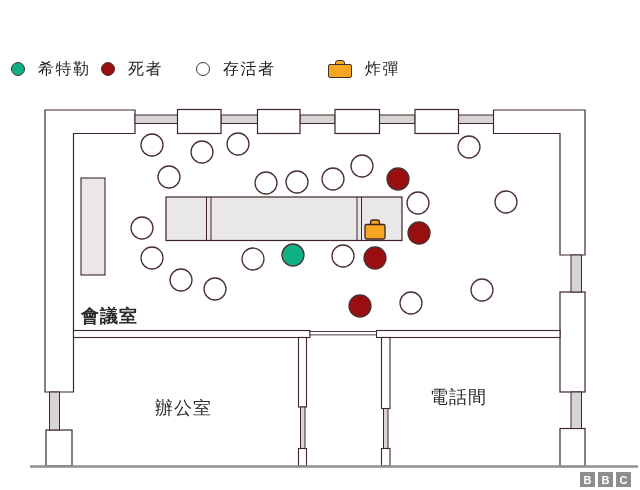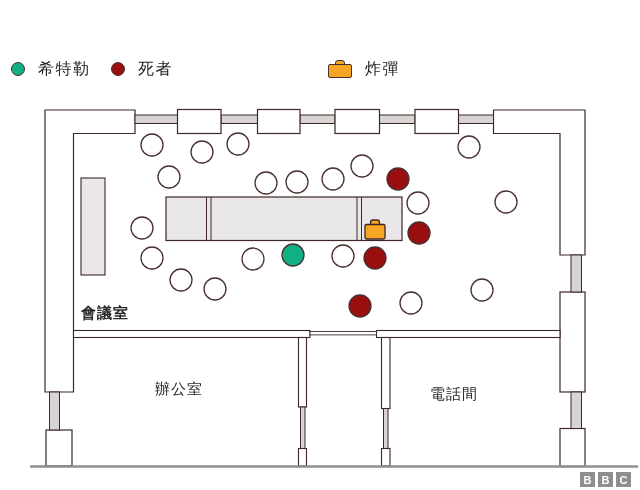--- a/index.html
+++ b/index.html
@@ -23,42 +23,46 @@
   .case-swatch .handle{
     position:absolute;left:7px;top:0;width:10px;height:7px;border-radius:3px 3px 0 0;
     background:var(--orange);border:1.4px solid var(--stroke);box-sizing:border-box;
   }
   .case-swatch .body{
     position:absolute;left:0;top:4px;width:24px;height:14px;border-radius:2px;
     background:var(--orange);border:1.4px solid var(--stroke);box-sizing:border-box;
   }
   svg#plan{position:absolute;left:0;top:0;}
   .room-label{
-    position:absolute;font-size:15px;color:#2a2a2a;letter-spacing:1px;white-space:nowrap;
+    position:absolute;font-size:18px;color:#2a2a2a;letter-spacing:1px;white-space:nowrap;
   }
   #bbc{position:absolute;left:580px;top:472px;display:flex;gap:3px;}
   #bbc .blk{
     width:15px;height:15px;background:#8e8e8e;color:#fff;font-weight:bold;font-size:11px;
     display:flex;align-items:center;justify-content:center;
     font-family:"Liberation Sans",sans-serif;
   }
 </style>
 </head>
 <body>
 
 <div id="stage">
 
 
   <div class="legend-item" style="left:11px">
     <span class="swatch green"></span>
     <span>希特勒</span>
   </div>
-  <div class="legend-item" style="left:111px">
+  <div class="legend-item" style="left:101px">
     <span class="swatch red"></span>
     <span>死者</span>
+  </div>
+  <div class="legend-item" style="left:196px">
+    <span class="swatch white"></span>
+    <span>存活者</span>
   </div>
   <div class="legend-item" style="left:328px">
     <span class="case-swatch">
         <span class="handle"></span>
         <span class="body"></span>
       </span>
     <span>炸彈</span>
   </div>
 
   <svg id="plan" width="640" height="490" viewBox="0 0 640 490">
@@ -117,21 +121,21 @@
       <circle cx="398" cy="179" r="11" fill="#990f0f" stroke="#4a3030" stroke-width="1.3"></circle>
       <circle cx="419" cy="233" r="11" fill="#990f0f" stroke="#4a3030" stroke-width="1.3"></circle>
       <circle cx="375" cy="258" r="11" fill="#990f0f" stroke="#4a3030" stroke-width="1.3"></circle>
       <circle cx="360" cy="306" r="11" fill="#990f0f" stroke="#4a3030" stroke-width="1.3"></circle>
       <circle cx="293" cy="255" r="11" fill="#0fb184" stroke="#4a3030" stroke-width="1.3"></circle>
       <rect x="370.5" y="220" width="9" height="6" rx="2.5" fill="#f5a623" stroke="#3f2727" stroke-width="1.3"></rect>
       <rect x="365" y="224.5" width="20" height="14.5" rx="1.5" fill="#f5a623" stroke="#3f2727" stroke-width="1.3"></rect>
     </svg>
 
   <div class="room-label" style="left:81px;top:304px;font-weight:bold">會議室</div>
-  <div class="room-label" style="left:155px;top:380px">辦公室</div>
+  <div class="room-label" style="left:155px;top:396px">辦公室</div>
   <div class="room-label" style="left:430px;top:385px">電話間</div>
 
   <div id="bbc">
     <span class="blk">B</span>
     <span class="blk">B</span>
     <span class="blk">C</span>
   </div>
 
 </div>
 

